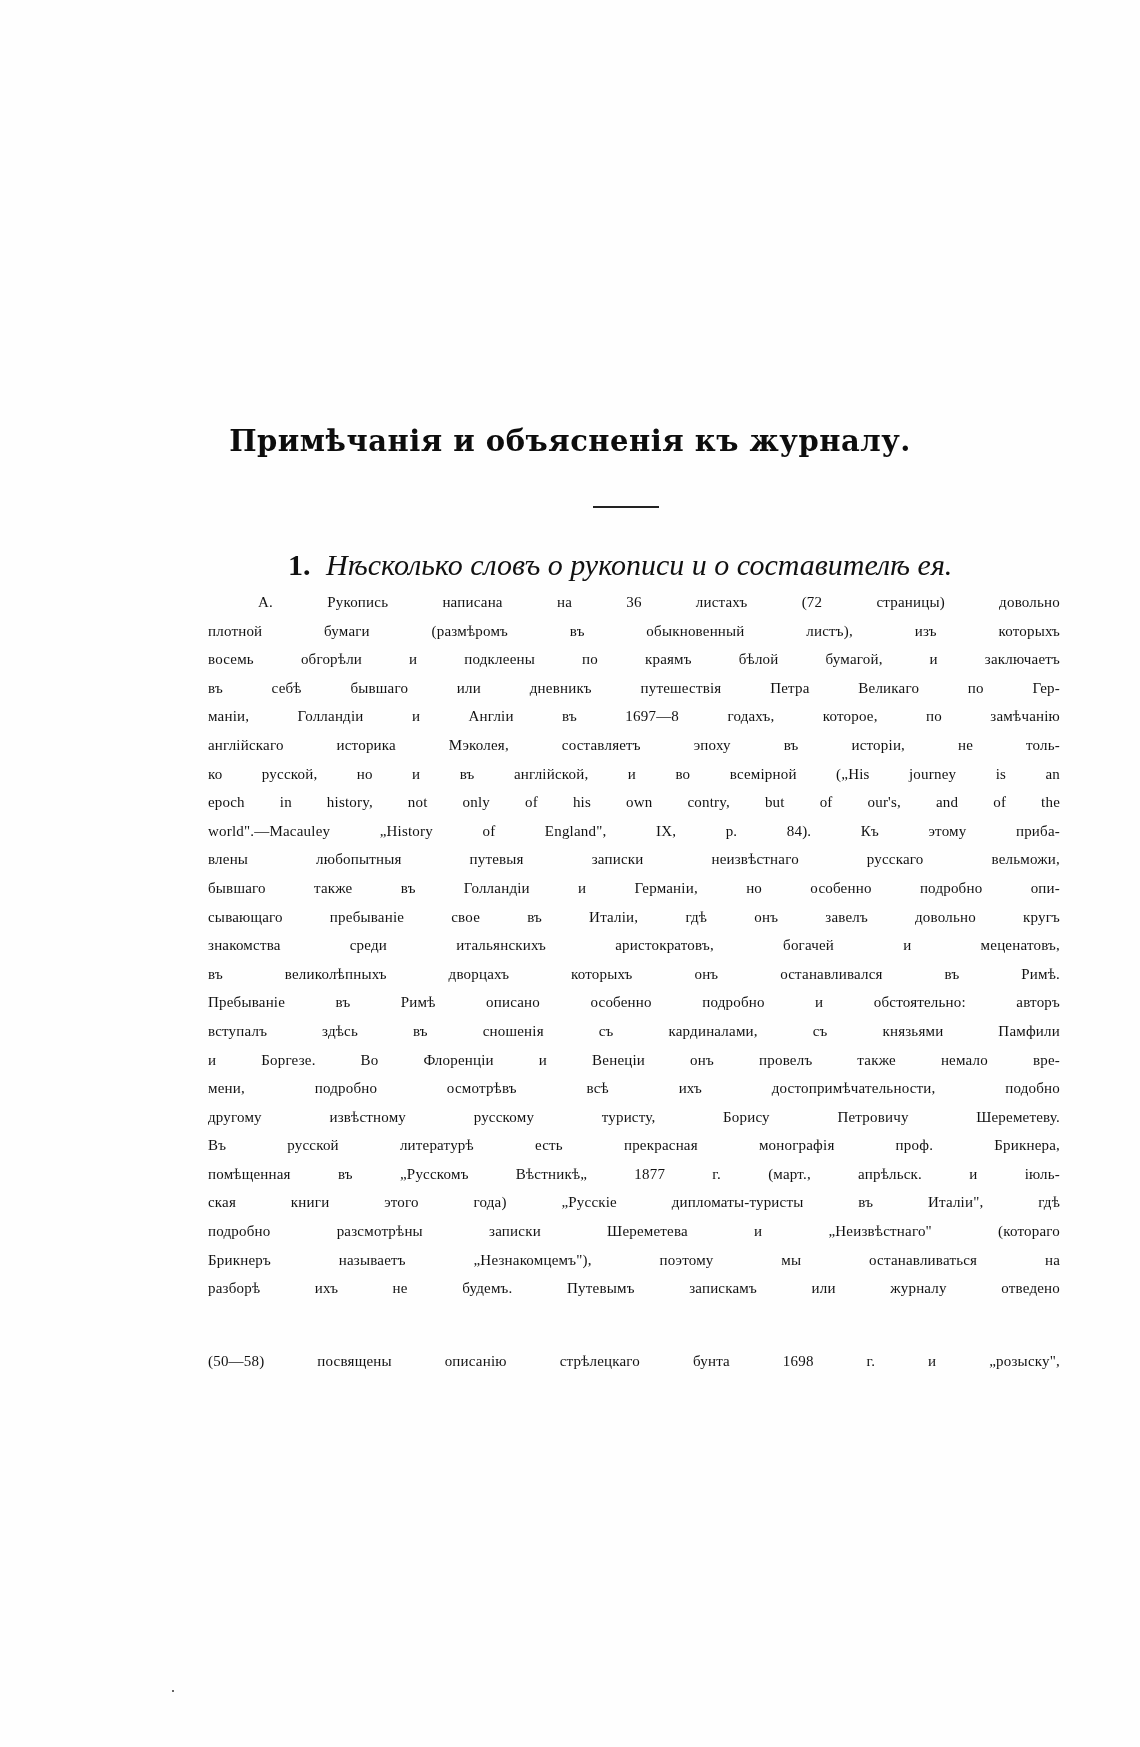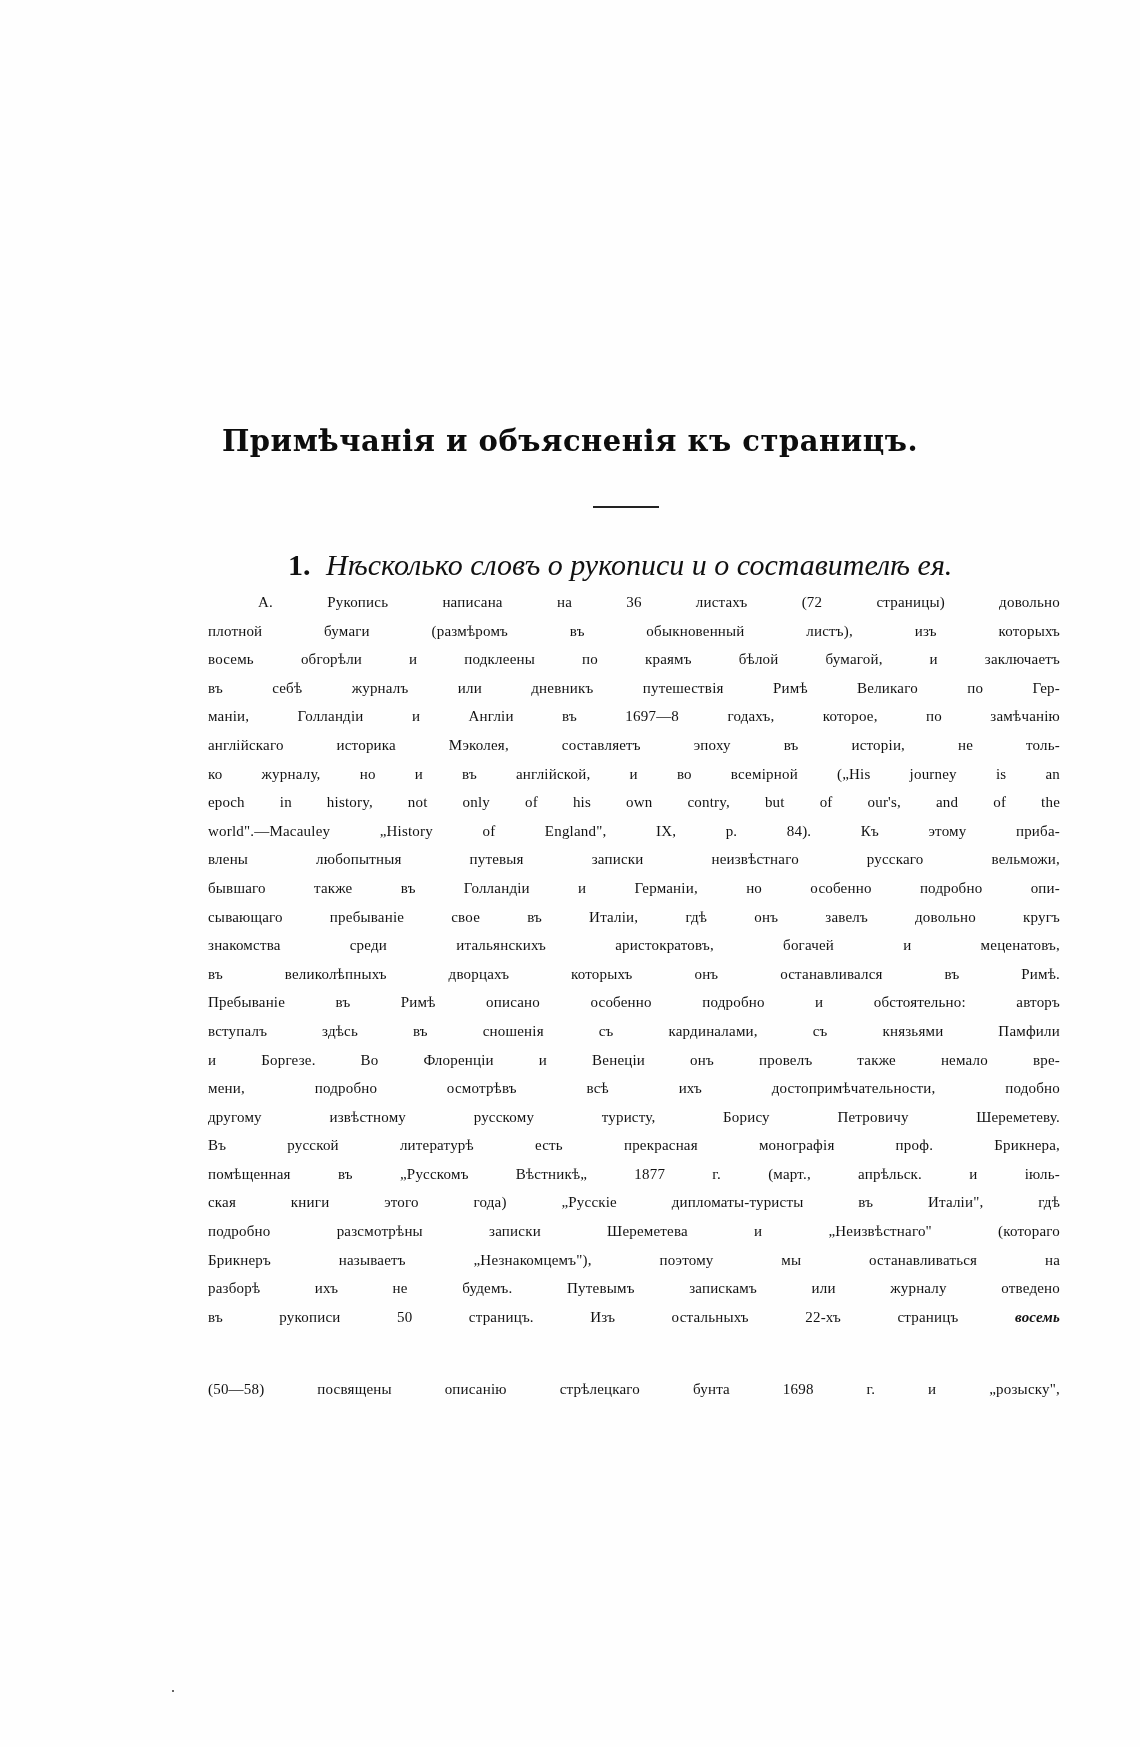--- a/index.html
+++ b/index.html
@@ -29,52 +29,51 @@
   }
   .line.indent { padding-left: 50px; }
   .line.last { text-align-last: justify; margin-top: 44px; }
   .italic { font-style: italic; font-weight: bold; }
   .speck { position: absolute; left: 172px; top: 1690px; width: 2px; height: 2px; background: #333; border-radius: 1px; }
 </style>
 </head>
 <body>
 
 <div class="page">
-  <div class="title">Примѣчанія и объясненія къ страницъ.</div>
+  <div class="title">Примѣчанія и объясненія къ журналу.</div>
   <div class="rule"></div>
 
   <div class="section-heading">
     <span class="num">1.</span>
     <span class="txt">Нѣсколько словъ о рукописи и о составителѣ ея.</span>
   </div>
 
   <div class="body">
     <span class="line indent">А. Рукопись написана на 36 листахъ (72 страницы) довольно</span>
     <span class="line">плотной бумаги (размѣромъ въ обыкновенный листъ), изъ которыхъ</span>
     <span class="line">восемь обгорѣли и подклеены по краямъ бѣлой бумагой, и заключаетъ</span>
-    <span class="line">въ себѣ журналъ или дневникъ путешествія Римѣ Великаго по Гер-</span>
+    <span class="line">въ себѣ бывшаго или дневникъ путешествія Петра Великаго по Гер-</span>
     <span class="line">маніи, Голландіи и Англіи въ 1697—8 годахъ, которое, по замѣчанію</span>
     <span class="line">англійскаго историка Мэколея, составляетъ эпоху въ исторіи, не толь-</span>
-    <span class="line">ко журналу, но и въ англійской, и во всемірной („His journey is an</span>
+    <span class="line">ко русской, но и въ англійской, и во всемірной („His journey is an</span>
     <span class="line">epoch in history, not only of his own contry, but of our's, and of the</span>
     <span class="line">world".—Macauley „History of England", IX, p. 84). Къ этому приба-</span>
     <span class="line">влены любопытныя путевыя записки неизвѣстнаго русскаго вельможи,</span>
     <span class="line">бывшаго также въ Голландіи и Германіи, но особенно подробно опи-</span>
     <span class="line">сывающаго пребываніе свое въ Италіи, гдѣ онъ завелъ довольно кругъ</span>
     <span class="line">знакомства среди итальянскихъ аристократовъ, богачей и меценатовъ,</span>
     <span class="line">въ великолѣпныхъ дворцахъ которыхъ онъ останавливался въ Римѣ.</span>
     <span class="line">Пребываніе въ Римѣ описано особенно подробно и обстоятельно: авторъ</span>
     <span class="line">вступалъ здѣсь въ сношенія съ кардиналами, съ князьями Памфили</span>
     <span class="line">и Боргезе. Во Флоренціи и Венеціи онъ провелъ также немало вре-</span>
     <span class="line">мени, подробно осмотрѣвъ всѣ ихъ достопримѣчательности, подобно</span>
     <span class="line">другому извѣстному русскому туристу, Борису Петровичу Шереметеву.</span>
     <span class="line">Въ русской литературѣ есть прекрасная монографія проф. Брикнера,</span>
     <span class="line">помѣщенная въ „Русскомъ Вѣстникѣ„ 1877 г. (март., апрѣльск. и іюль-</span>
     <span class="line">ская книги этого года) „Русскіе дипломаты-туристы въ Италіи", гдѣ</span>
     <span class="line">подробно разсмотрѣны записки Шереметева и „Неизвѣстнаго" (котораго</span>
     <span class="line">Брикнеръ называетъ „Незнакомцемъ"), поэтому мы останавливаться на</span>
     <span class="line">разборѣ ихъ не будемъ. Путевымъ запискамъ или журналу отведено</span>
-    <span class="line"><span>въ рукописи 50 страницъ. Изъ остальныхъ 22-хъ страницъ</span> <span class="italic">восемь</span></span>
     <span class="line last">(50—58) посвящены описанію стрѣлецкаго бунта 1698 г. и „розыску",</span>
   </div>
 
   <div class="speck"></div>
 </div>
 
 </body></html>

